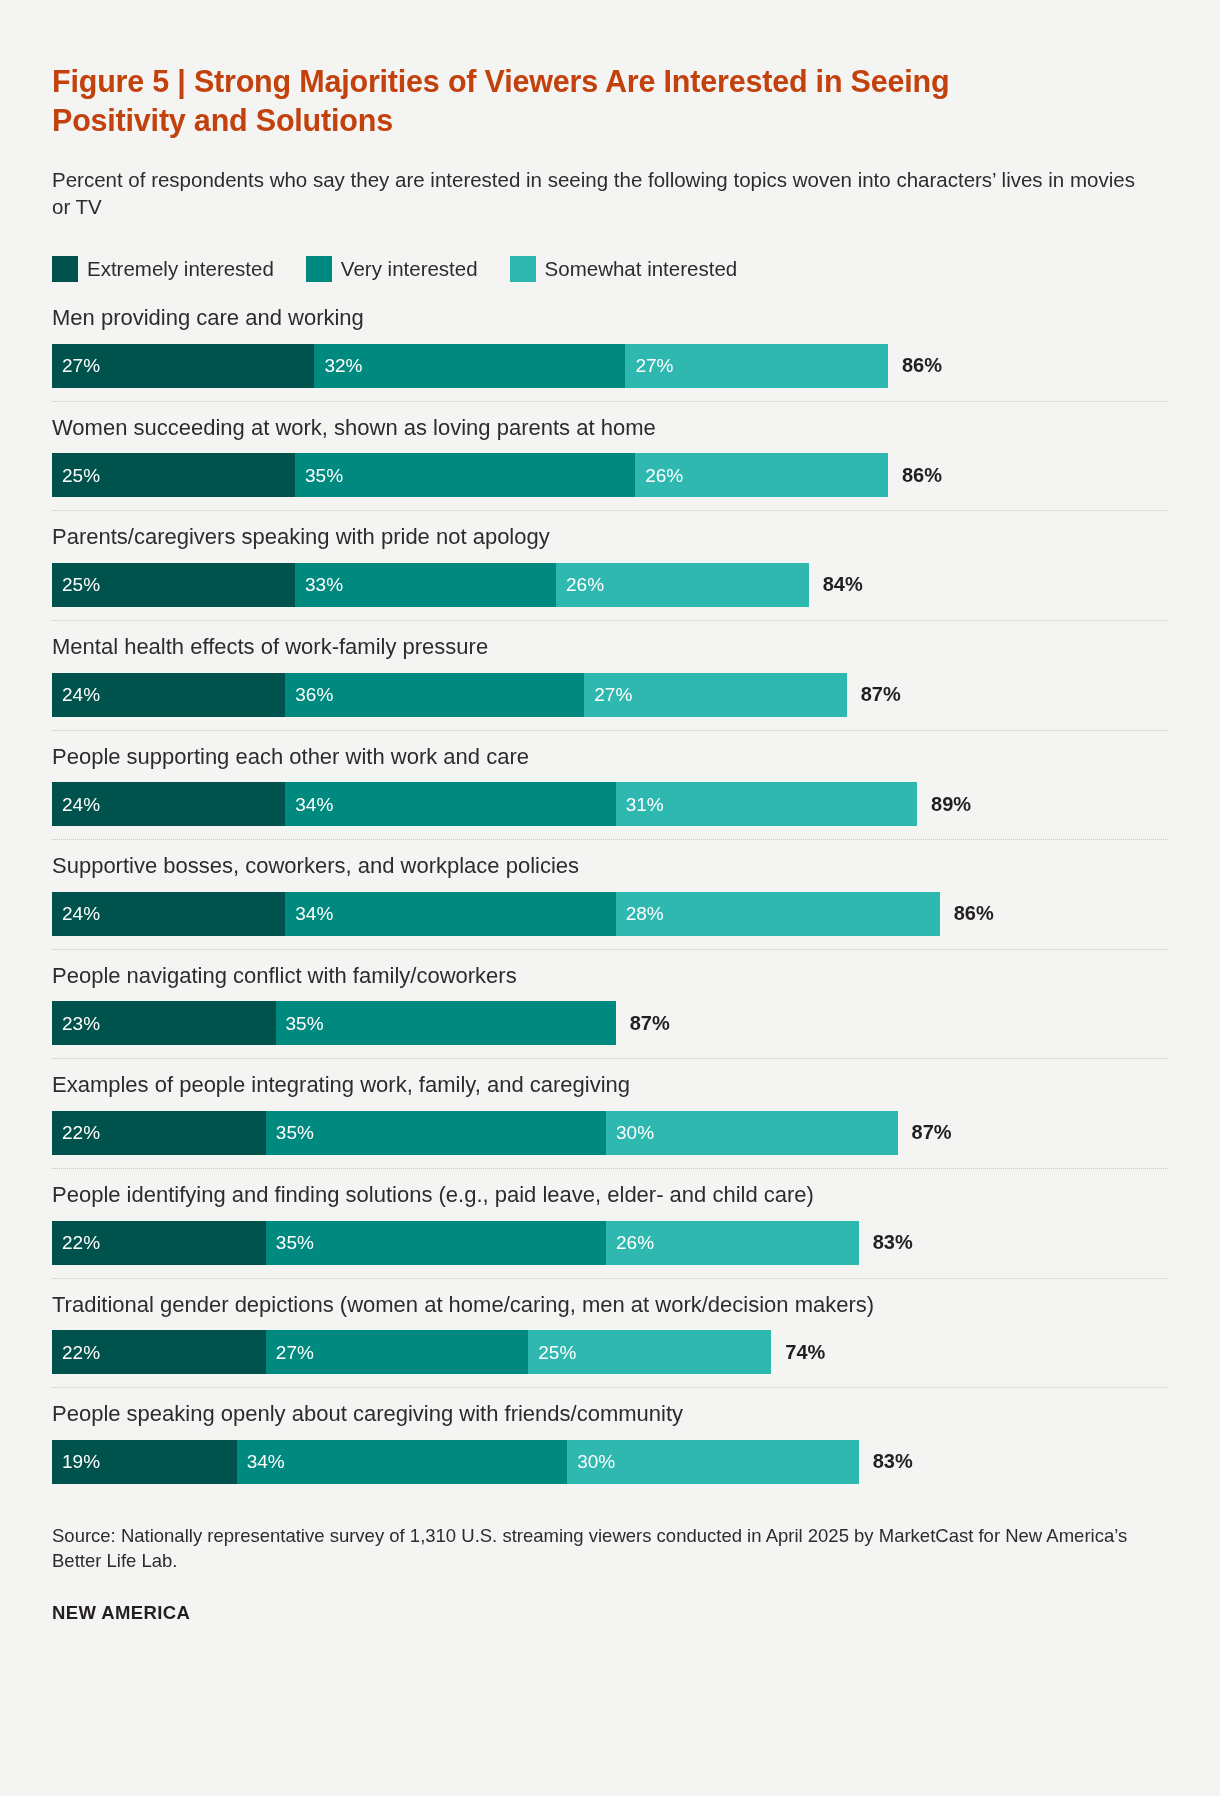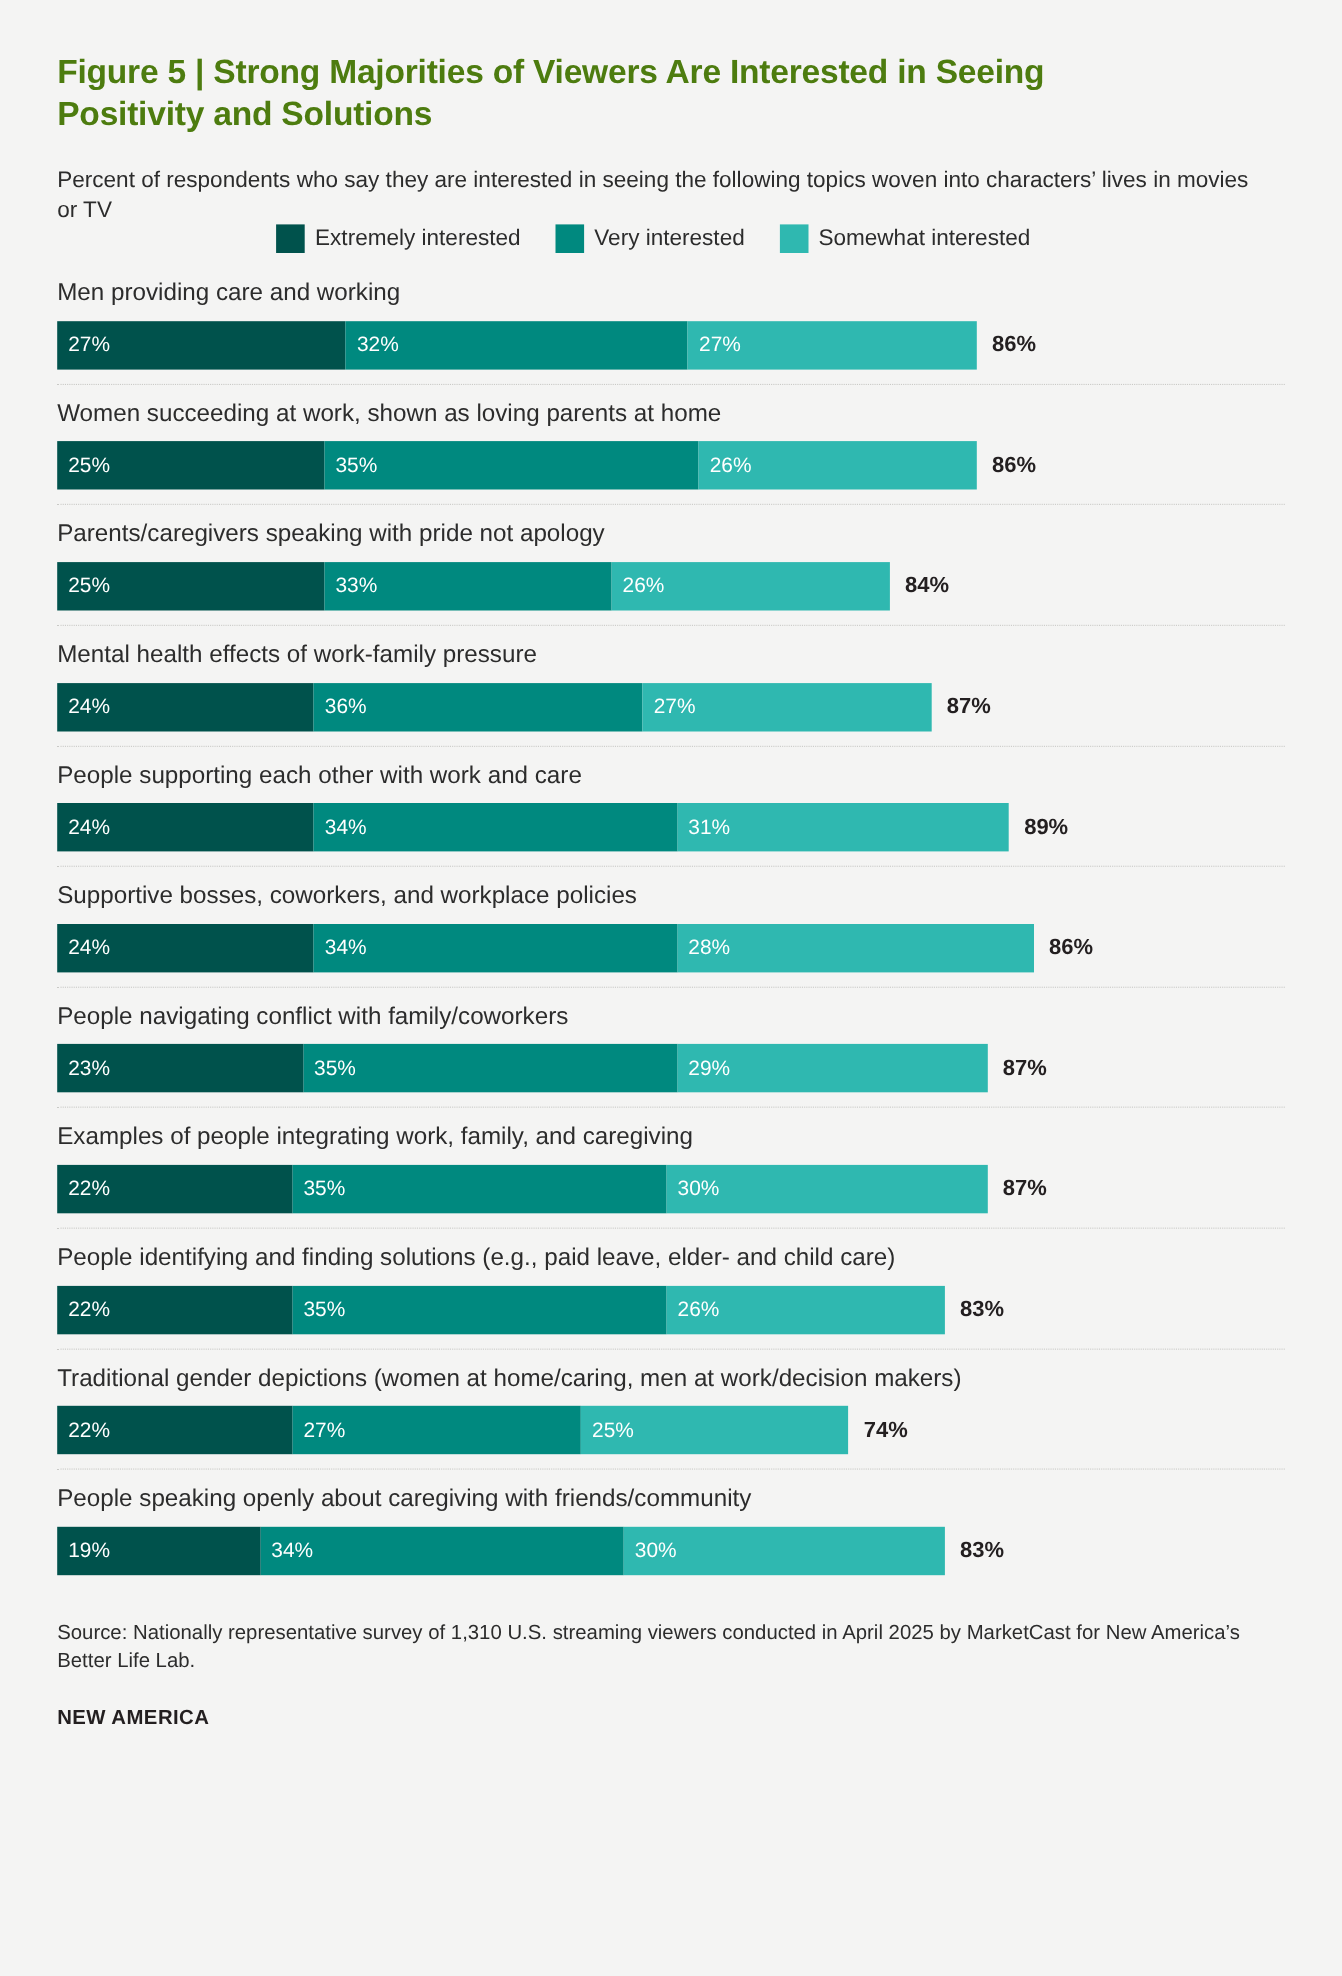--- a/index.html
+++ b/index.html
@@ -21,39 +21,39 @@
     padding: 46px 52px 0 52px;
     position: relative;
   }
 
   
   .fig-title {
     font-size: 30.5px;
     font-weight: bold;
     line-height: 1.29;
     letter-spacing: -0.2px;
-    color: #4d7c0f;
-    margin: 0 0 0 0;
+    color: #c2410c;
+    margin: 16px 0 0 0;
     max-width: 1010px;
   }
   .fig-subtitle {
     font-size: 20.5px;
     font-weight: normal;
     line-height: 1.33;
     color: #2c2c2c;
     margin: 25px 0 0 0;
     max-width: 1095px;
   }
 
   
   .legend {
     display: flex;
     align-items: center;
+    margin-top: 36px;
     margin-bottom: 4px;
-    justify-content: center;
   }
   .legend-item {
     display: flex;
     align-items: center;
     margin-right: 32px;
   }
   .legend-swatch {
     width: 26px;
     height: 26px;
     margin-right: 9px;
@@ -248,23 +248,20 @@
       </div>
       <div class="row">
         <div class="row-label">People navigating conflict with family/coworkers</div>
         <div class="bar-wrap">
           <div class="seg" style="background: rgb(0, 82, 76); width: 223.56px;">
             <span class="seg-label">23%</span>
           </div>
           <div class="seg" style="background: rgb(0, 137, 127); width: 340.2px;">
             <span class="seg-label">35%</span>
           </div>
-          <div class="seg" style="background: rgb(47, 184, 176); width: 281.88px;">
-            <span class="seg-label">29%</span>
-          </div>
           <div class="total">87%</div>
         </div>
       </div>
       <div class="row">
         <div class="row-label">Examples of people integrating work, family, and caregiving</div>
         <div class="bar-wrap">
           <div class="seg" style="background: rgb(0, 82, 76); width: 213.84px;">
             <span class="seg-label">22%</span>
           </div>
           <div class="seg" style="background: rgb(0, 137, 127); width: 340.2px;">

